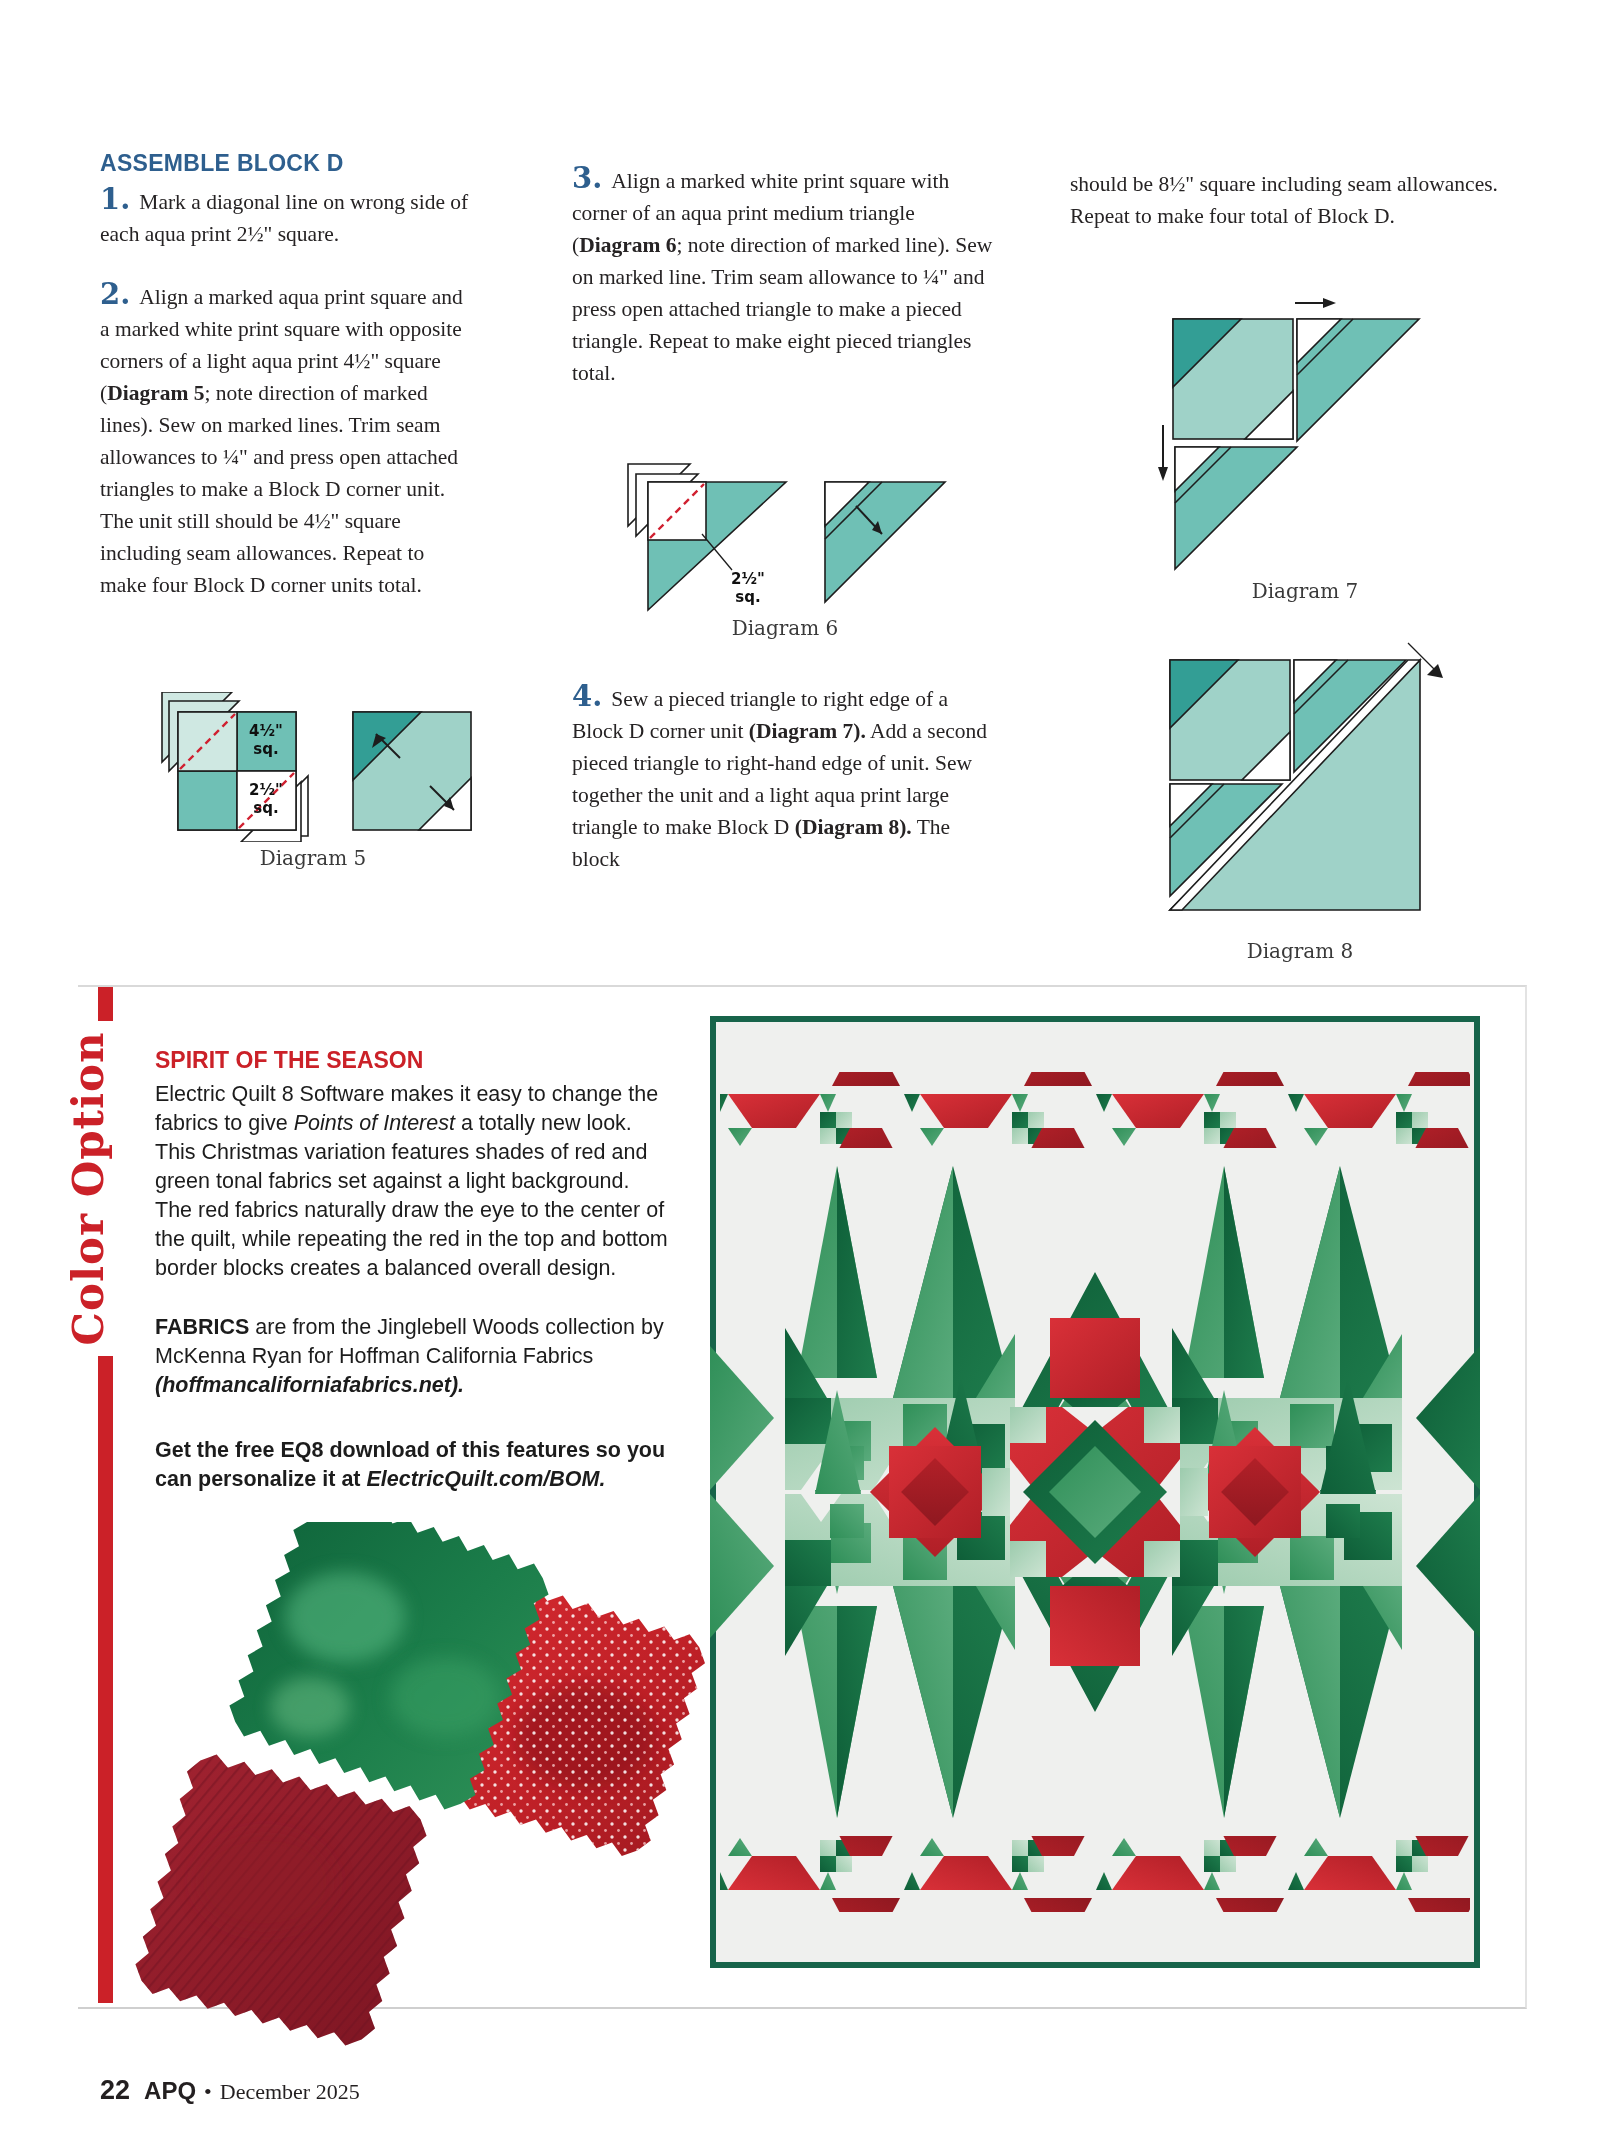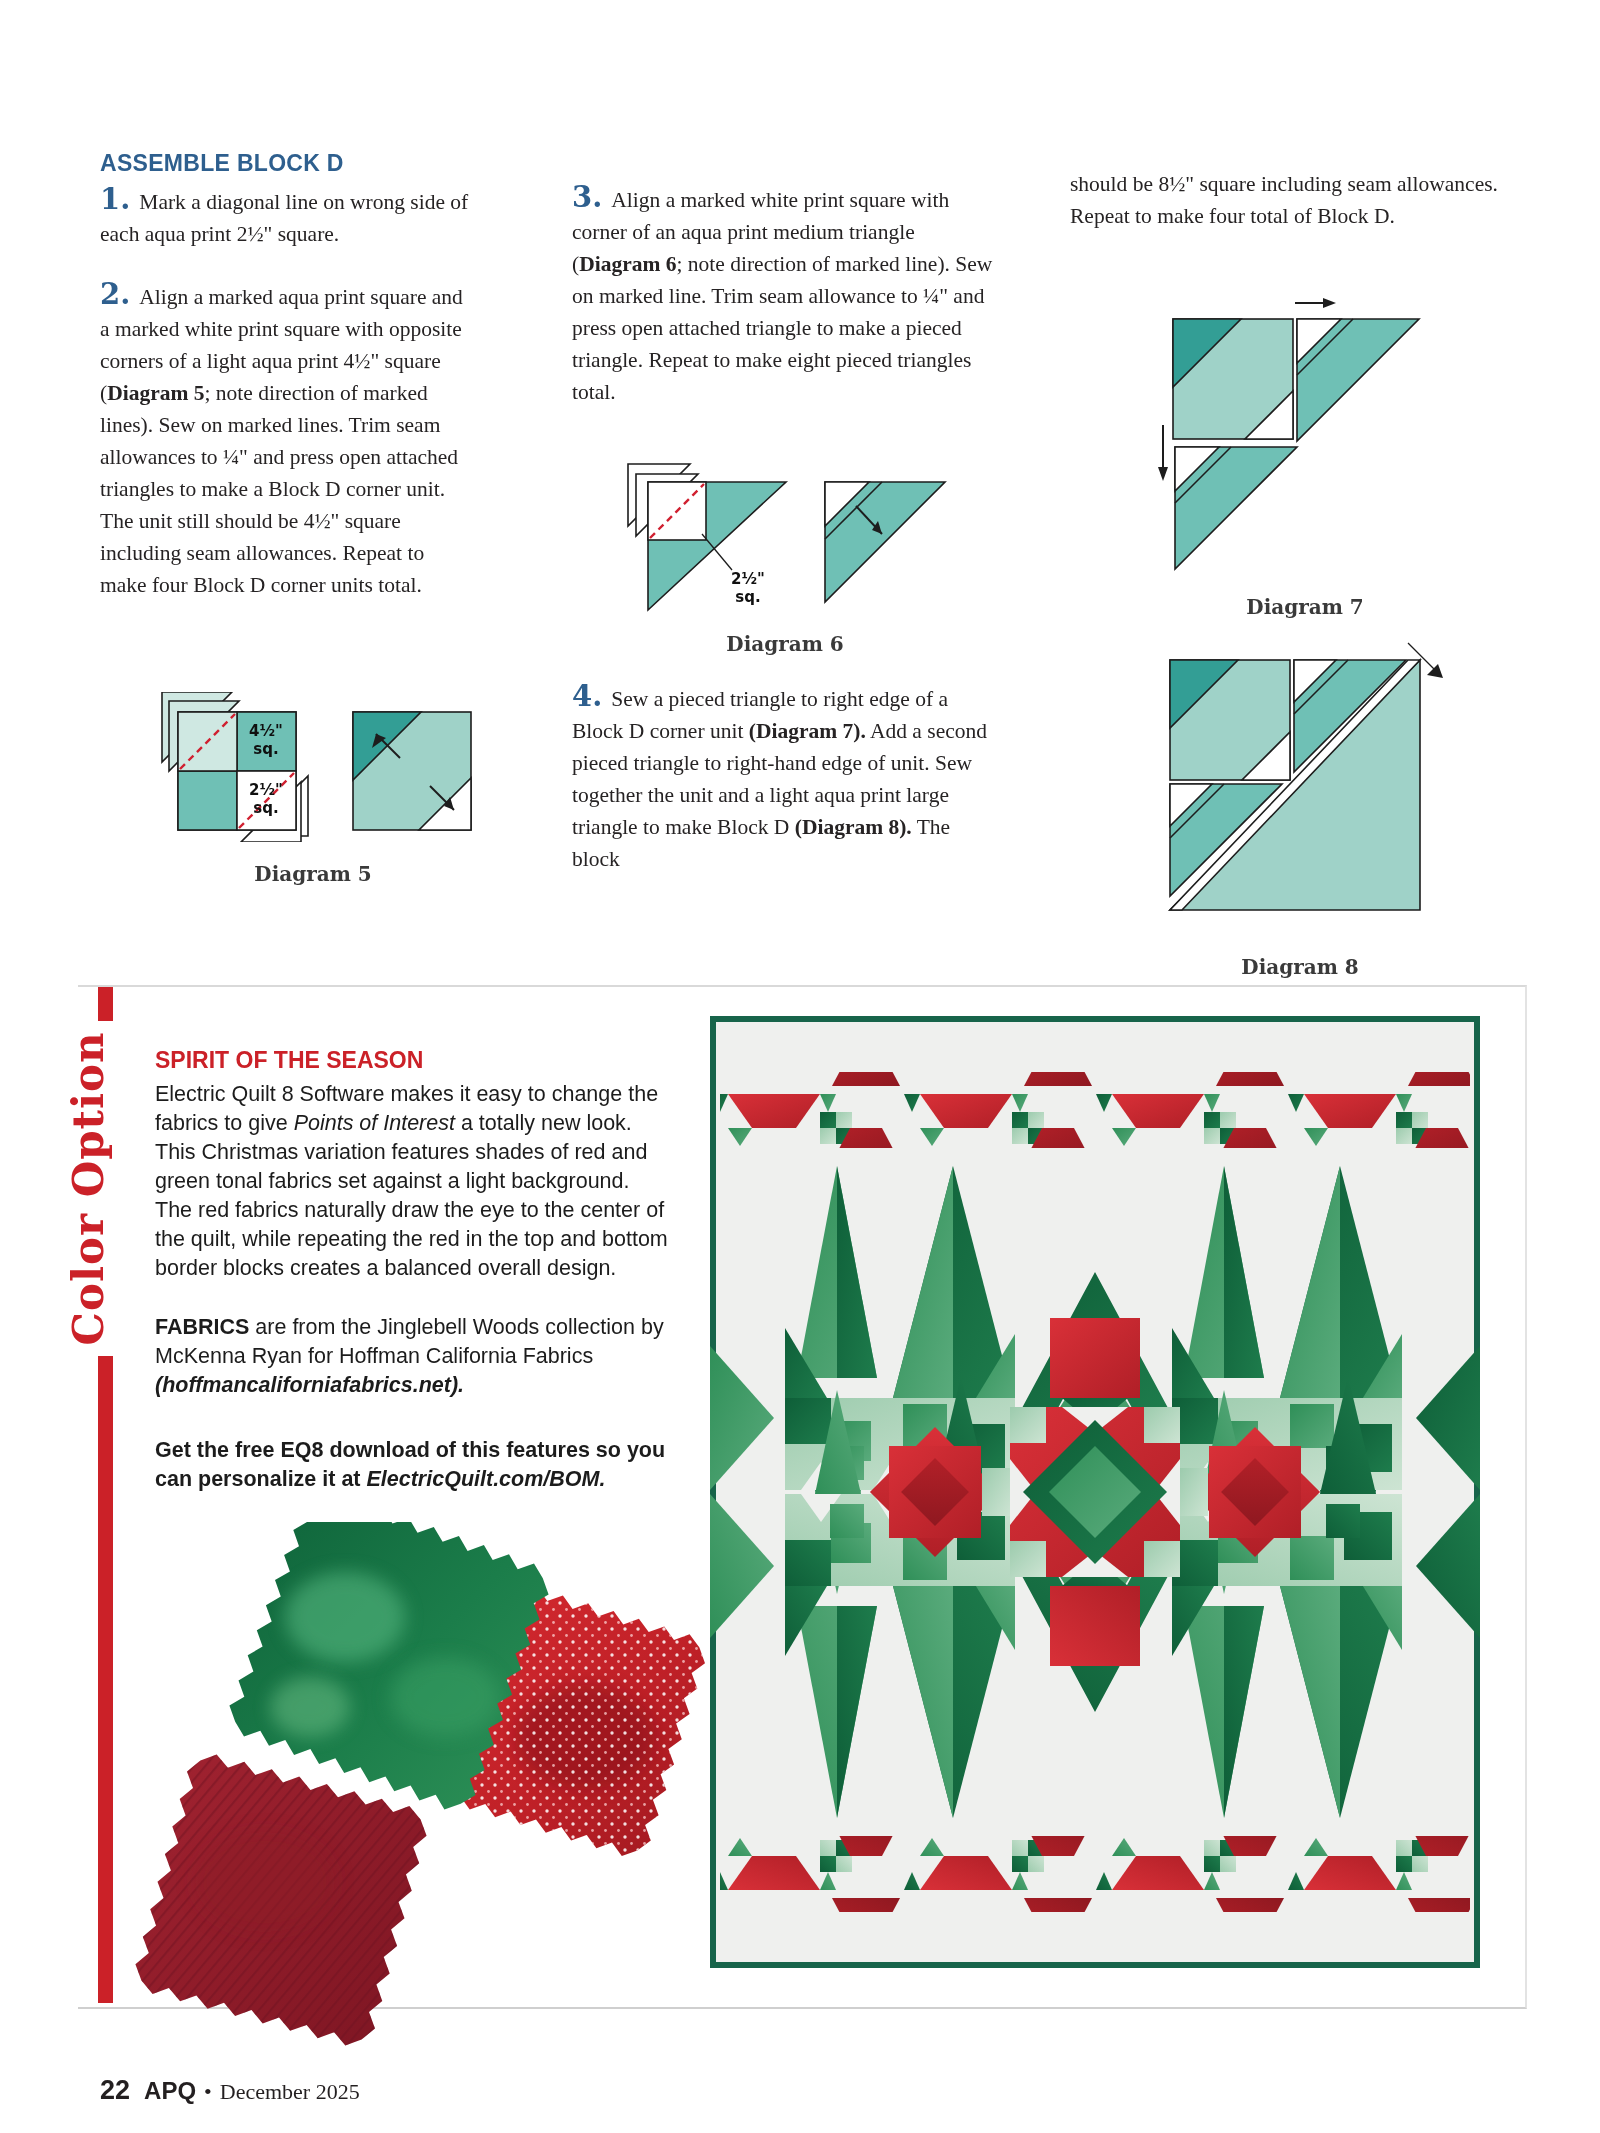--- a/index.html
+++ b/index.html
@@ -7,22 +7,22 @@
         font-family:"Liberation Serif",serif;color:var(--text,#262324);}
   .col{position:absolute;}
   .headline{font-family:"Liberation Sans",sans-serif;font-weight:700;font-size:23px;
             letter-spacing:.3px;color:var(--heading_blue);margin:0 0 8px 0;}
   p.step{font-size:21.5px;line-height:32px;margin:0 0 30px 0;color:var(--text);}
   .stepnum{font-family:"DejaVu Serif",serif;font-weight:700;font-size:29px;line-height:1;
            color:var(--step_blue);padding-right:9px;}
   span.b{font-weight:700;}
   span.i{font-style:italic;}
   figure{position:absolute;margin:0;}
-  .cap{font-family:"DejaVu Serif",serif;font-weight:700;font-size:20px;color:#3a3a3a;
-       text-align:center;margin-top:16px;}
+  .cap{font-family:"DejaVu Serif",serif;font-weight:400;font-size:20px;color:#3a3a3a;
+       text-align:center;margin-top:0;}
   .dlabel{font-family:"DejaVu Sans",sans-serif;font-weight:700;font-size:15px;fill:#101010;}
   .o{stroke:#1d1d1d;stroke-width:1.6;stroke-linejoin:miter;}
   .dash{stroke:var(--dash_red);stroke-width:2.4;fill:none;stroke-dasharray:7 5;}
   .lead{stroke:#1d1d1d;stroke-width:1.3;fill:none;}
   .arr{stroke:#1d1d1d;stroke-width:2;fill:none;}
   .ah{fill:#1d1d1d;}
   
   .color-box{position:absolute;left:78px;top:985px;width:1447px;height:1020px;
              border-top:2px solid #d9d9d9;border-bottom:2px solid #cfcfcf;border-right:2px solid #e3e3e3;
              background:#ffffff;}
@@ -82,21 +82,21 @@
       <g>
         <line x1="252" y1="66" x2="228" y2="42" class="arr"></line>
         <polygon class="ah" points="228,42 224,56 238,46"></polygon>
         <line x1="282" y1="94" x2="306" y2="118" class="arr"></line>
         <polygon class="ah" points="306,118 296,114 302,105"></polygon>
       </g>
     </svg>
     <figcaption class="cap">Diagram 5</figcaption>
   </figure>
 
-  <div class="col" style="left:572px;top:183px;width:428px;">
+  <div class="col" style="left:572px;top:164px;width:428px;">
     <p class="step"><span class="stepnum">3.</span><span><span>Align a marked white print square with corner of an aqua print medium triangle (</span><span class="b">Diagram 6</span><span>; note direction of marked line). Sew on marked line. Trim seam allowance to ¼" and press open attached triangle to make a pieced triangle. Repeat to make eight pieced triangles total.</span></span></p>
   </div>
 
   <figure style="left:620px;top:462px;width:330px;">
     <svg width="330" height="150" viewBox="0 0 330 150">
       <polygon points="8,2 70,2 8,64" fill="#ffffff" class="o"></polygon>
       <polygon points="16,12 78,12 16,74" fill="#ffffff" class="o"></polygon>
       <polygon points="28,20 166,20 28,148" fill="var(--teal_mid)" class="o"></polygon>
       <rect x="28" y="20" width="58" height="58" fill="#ffffff" class="o"></rect>
       <line x1="30" y1="76" x2="84" y2="22" class="dash"></line>

